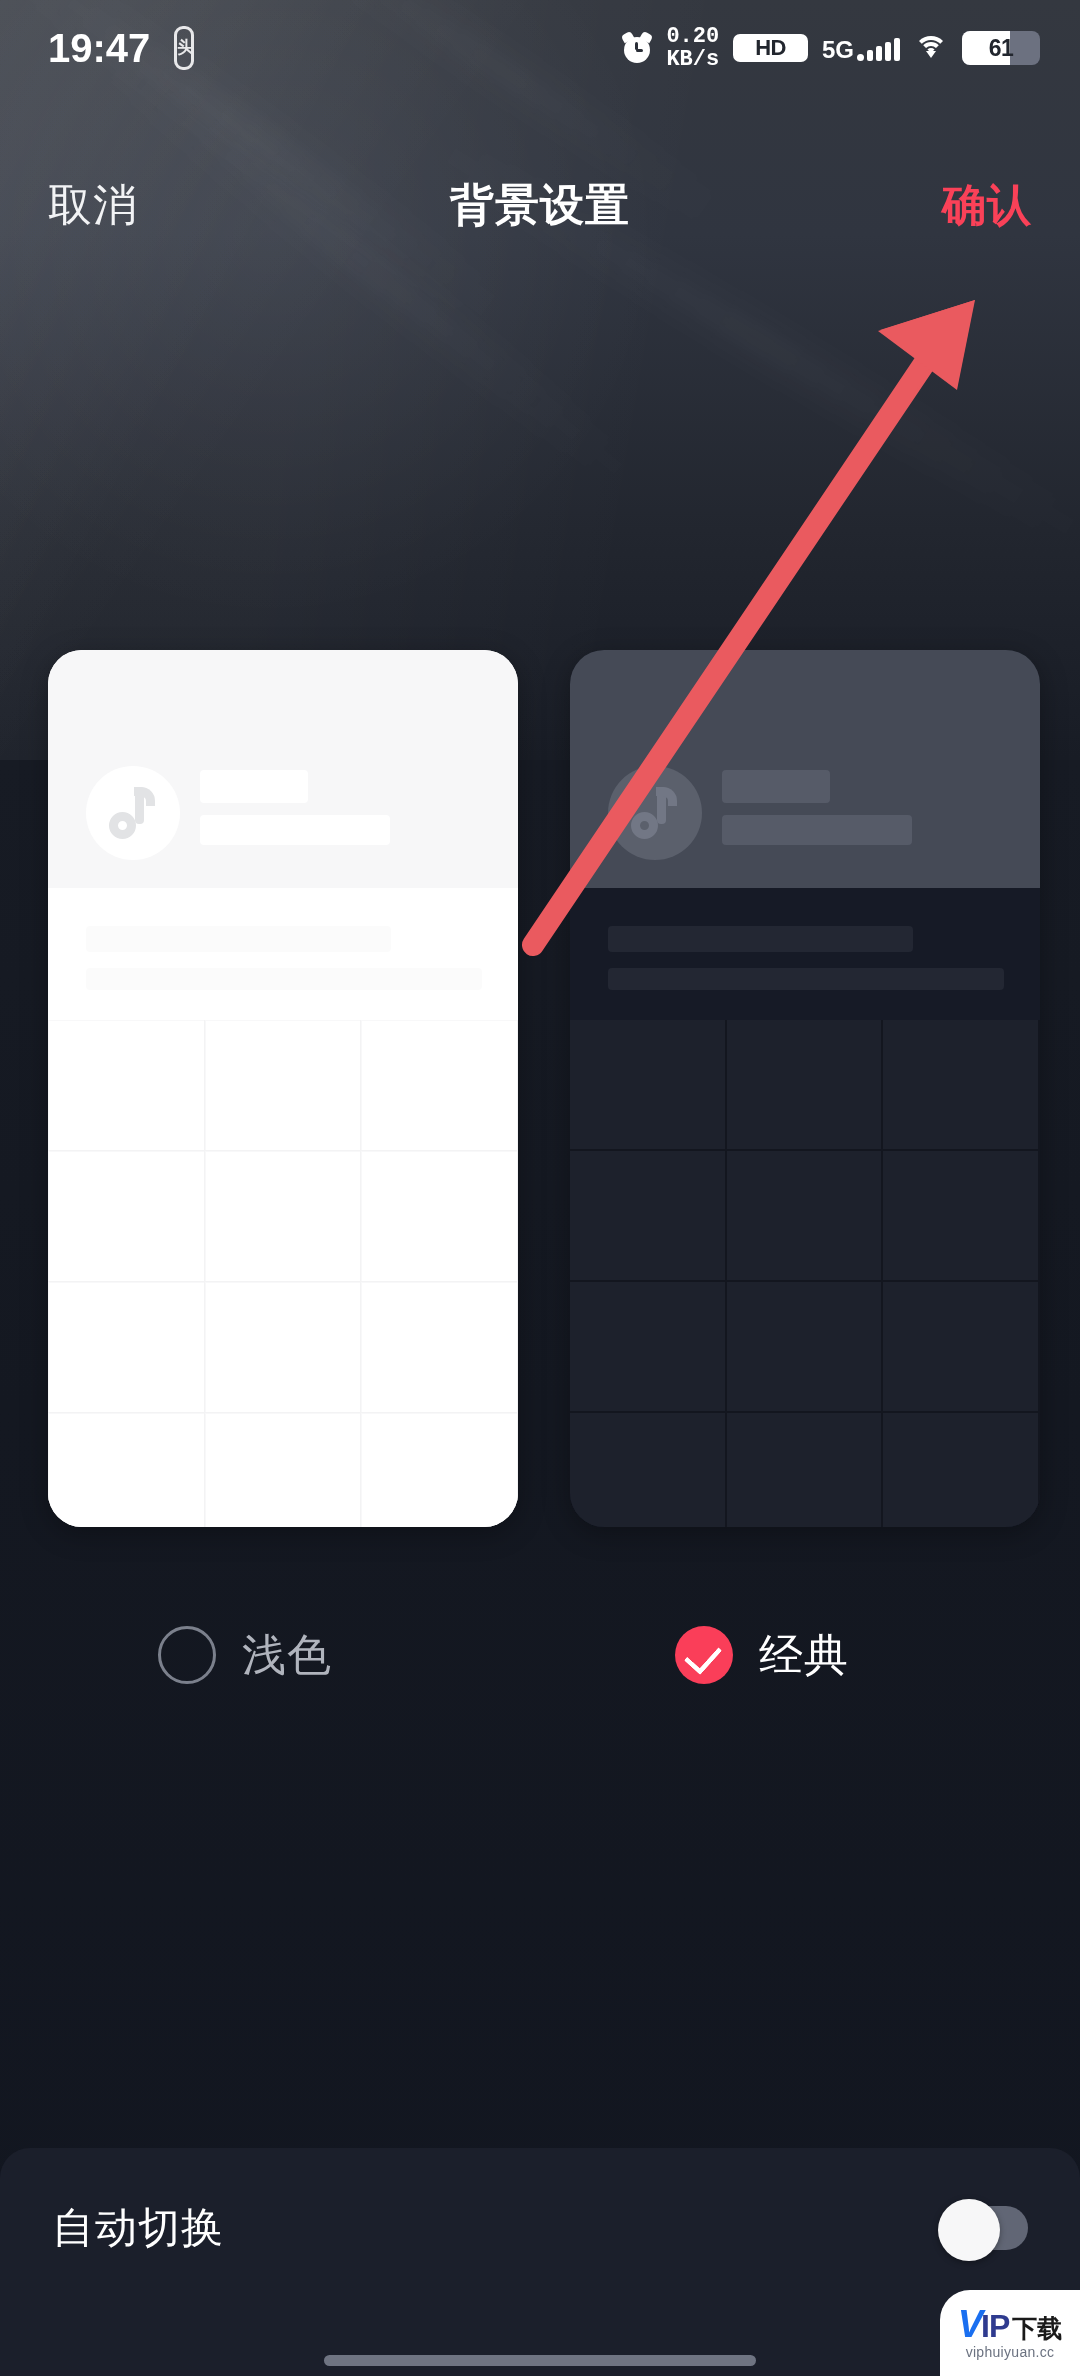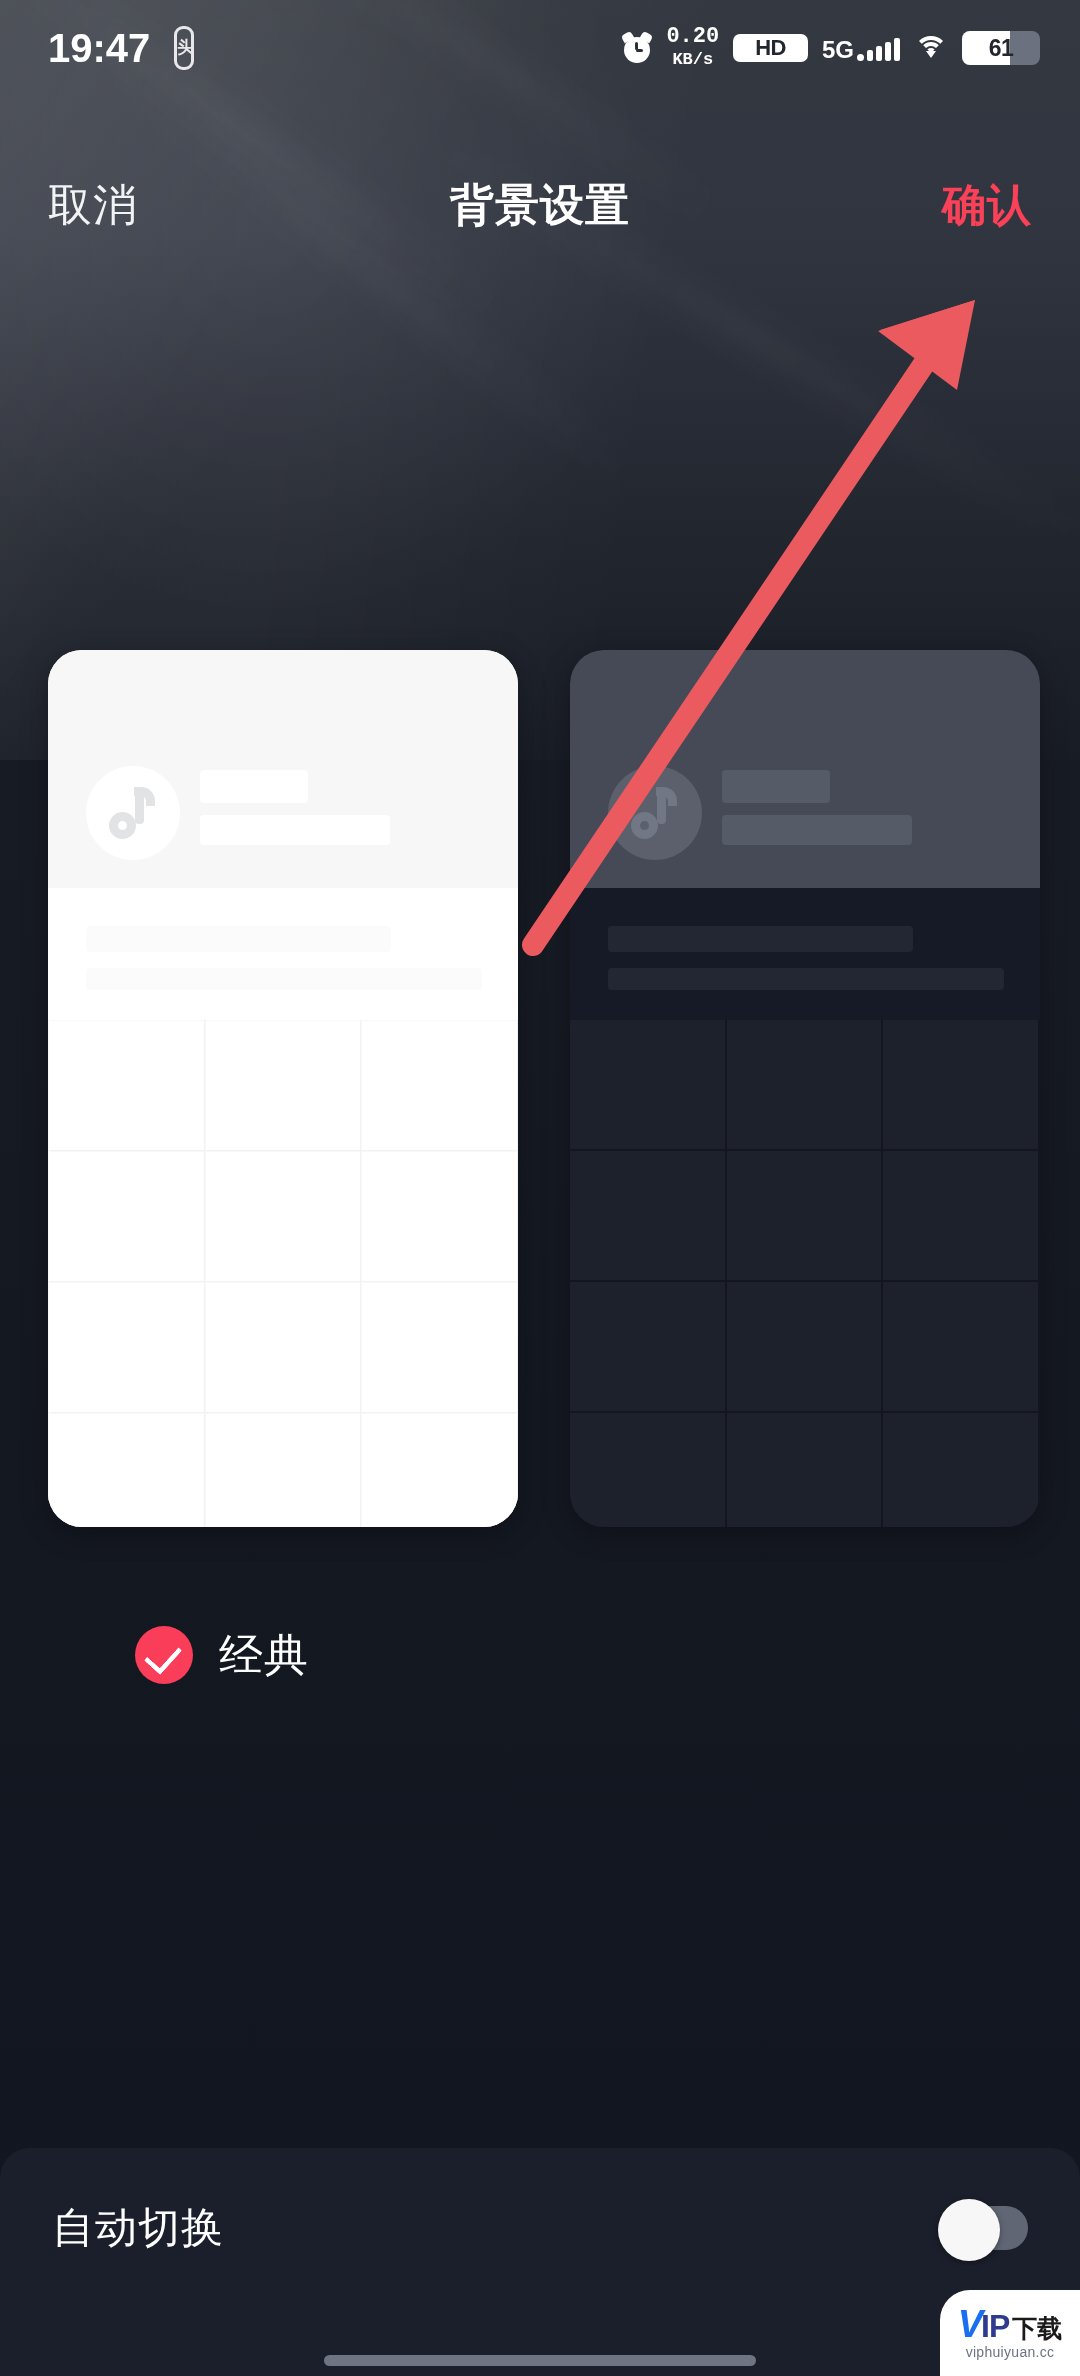--- a/index.html
+++ b/index.html
@@ -74,21 +74,21 @@
   }
   .sb-alarm .bellL, .sb-alarm .bellR{
     position:absolute; top:0px; width:11px; height:8px; background:#fff;
     border-radius:4px 4px 0 0;
   }
   .sb-alarm .bellL{ left:0px;  transform:rotate(-30deg); }
   .sb-alarm .bellR{ right:0px; transform:rotate(30deg); }
   .sb-net{
     color:#fff; font-size:22px; font-weight:700; line-height:23px; text-align:center;font-family:Liberation Mono, monospace;
   }
-  .sb-net small{ display:block; font-size:17px; font-weight:700; }
+  .sb-net small{ display:block; font-size:22px; font-weight:700; }
   .sb-hd{
     background:#fff; color:#22262e; font-size:22px; font-weight:800;
     border-radius:7px; padding:3px 22px; line-height:22px; letter-spacing:-.5px;
   }
   .sb-5g-wrap{ display:flex; align-items:flex-end; gap:3px; }
   .sb-5g{ color:#fff; font-size:24px; font-weight:700; line-height:22px; }
   .bars{ display:flex; align-items:flex-end; gap:3px; height:26px; }
   .bars i{ display:block; width:6px; background:#fff; border-radius:2px; }
   .bars i:nth-child(1){ height:7px;  border-radius:50%; width:7px;}
   .bars i:nth-child(2){ height:11px; }
@@ -394,20 +394,24 @@
             <div></div>
           <div></div>
             <div></div>
             <div></div>
         </div>
       </div>
     </div>
   </div>
 
   <div class="options">
+    <div class="opt opt-left">
+      <div class="radio"></div>
+      <div class="opt-label">浅色</div>
+    </div>
     <div class="opt opt-right">
       <div class="radio checked"></div>
       <div class="opt-label">经典</div>
     </div>
   </div>
 
   <div class="bottom">
     <div class="bottom-row">
       <div class="bottom-label">自动切换</div>
       <div class="switch">

